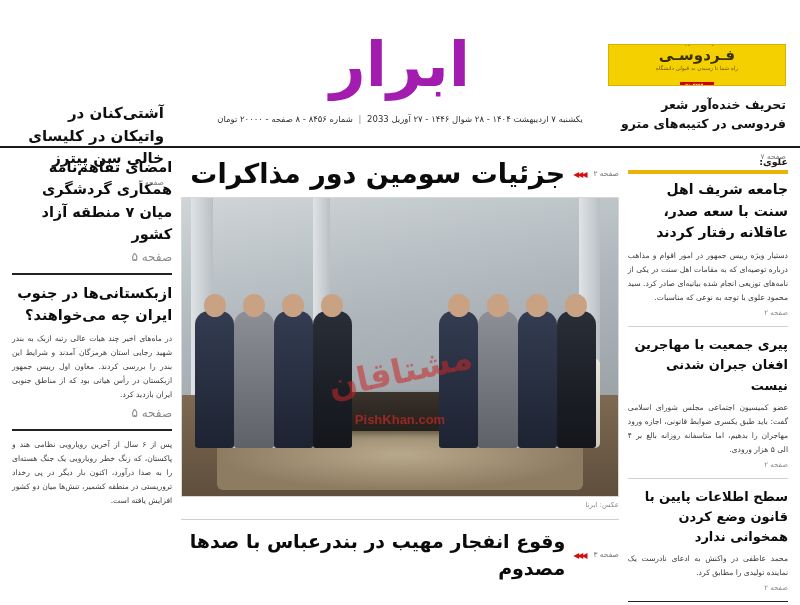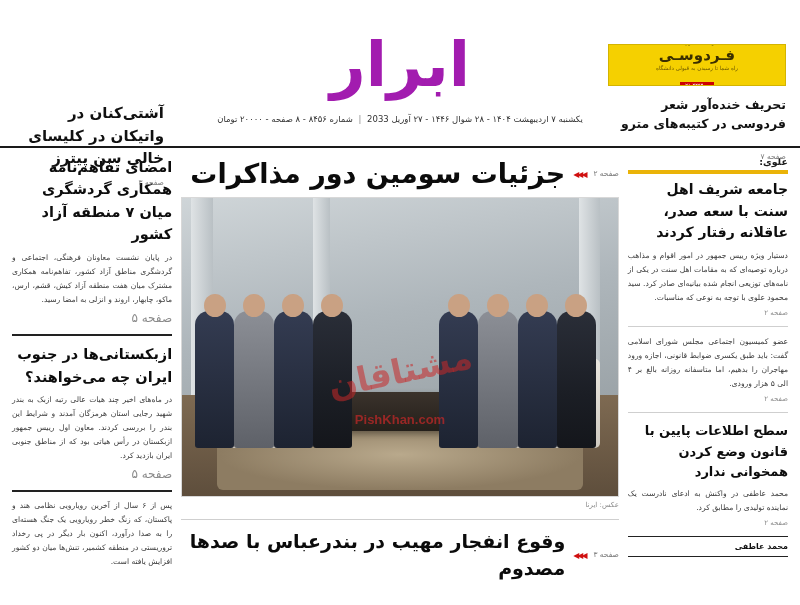--- a/index.html
+++ b/index.html
@@ -272,20 +272,21 @@
       <div class="kicker">علوی:</div>
 
       <div class="art">
         <div class="art-head">جامعه شریف اهل سنت با سعه صدر، عاقلانه رفتار کردند</div>
         <div class="art-body">دستیار ویژه رییس جمهور در امور اقوام و مذاهب درباره توصیه‌ای که به مقامات اهل سنت در یکی از نامه‌های توزیعی انجام شده بیانیه‌ای صادر کرد. سید محمود علوی با توجه به نوعی که مناسبات.</div>
         <div class="art-pg">صفحه ۲</div>
       </div>
       <div class="rule"></div>
 
       <div class="art">
+        <div class="art-head sm">پیری جمعیت با مهاجرین افغان جبران شدنی نیست</div>
         <div class="art-body">عضو کمیسیون اجتماعی مجلس شورای اسلامی گفت: باید طبق یکسری ضوابط قانونی، اجازه ورود مهاجران را بدهیم، اما متاسفانه روزانه بالغ بر ۴ الی ۵ هزار ورودی.</div>
         <div class="art-pg">صفحه ۲</div>
       </div>
       <div class="rule"></div>
 
       <div class="art">
         <div class="art-head sm">سطح اطلاعات پایین با قانون وضع کردن همخوانی ندارد</div>
         <div class="art-body">محمد عاطفی در واکنش به ادعای نادرست یک نماینده تولیدی را مطابق کرد.</div>
         <div class="art-pg">صفحه ۲</div>
       </div>
@@ -328,21 +329,20 @@
       <div class="mid-second-row">
         <span class="lead-pg">صفحه ۳</span>
         <span class="arrows">◂◂◂</span>
         <div class="mid-second-title">وقوع انفجار مهیب در بندرعباس با صدها مصدوم</div>
       </div>
     </div>
 
     <div class="col-left">
       <div class="art">
         <div class="lc-head">امضای تفاهم‌نامه همکاری گردشگری میان ۷ منطقه آزاد کشور</div>
-        <div class="lc-body">در پایان نشست معاونان فرهنگی، اجتماعی و گردشگری مناطق آزاد کشور، تفاهم‌نامه همکاری مشترک میان هفت منطقه آزاد کیش، قشم، ارس، ماکو، چابهار، اروند و انزلی به امضا رسید.</div>
         <div class="lc-pg">صفحه ۵</div>
       </div>
       <div class="rule-dark"></div>
 
       <div class="art">
         <div class="lc-head">ازبکستانی‌ها در جنوب ایران چه می‌خواهند؟</div>
         <div class="lc-body">در ماه‌های اخیر چند هیات عالی رتبه ازبک به بندر شهید رجایی استان هرمزگان آمدند و شرایط این بندر را بررسی کردند. معاون اول رییس جمهور ازبکستان در رأس هیاتی بود که از مناطق جنوبی ایران بازدید کرد.</div>
         <div class="lc-pg">صفحه ۵</div>
       </div>
       <div class="rule-dark"></div>

